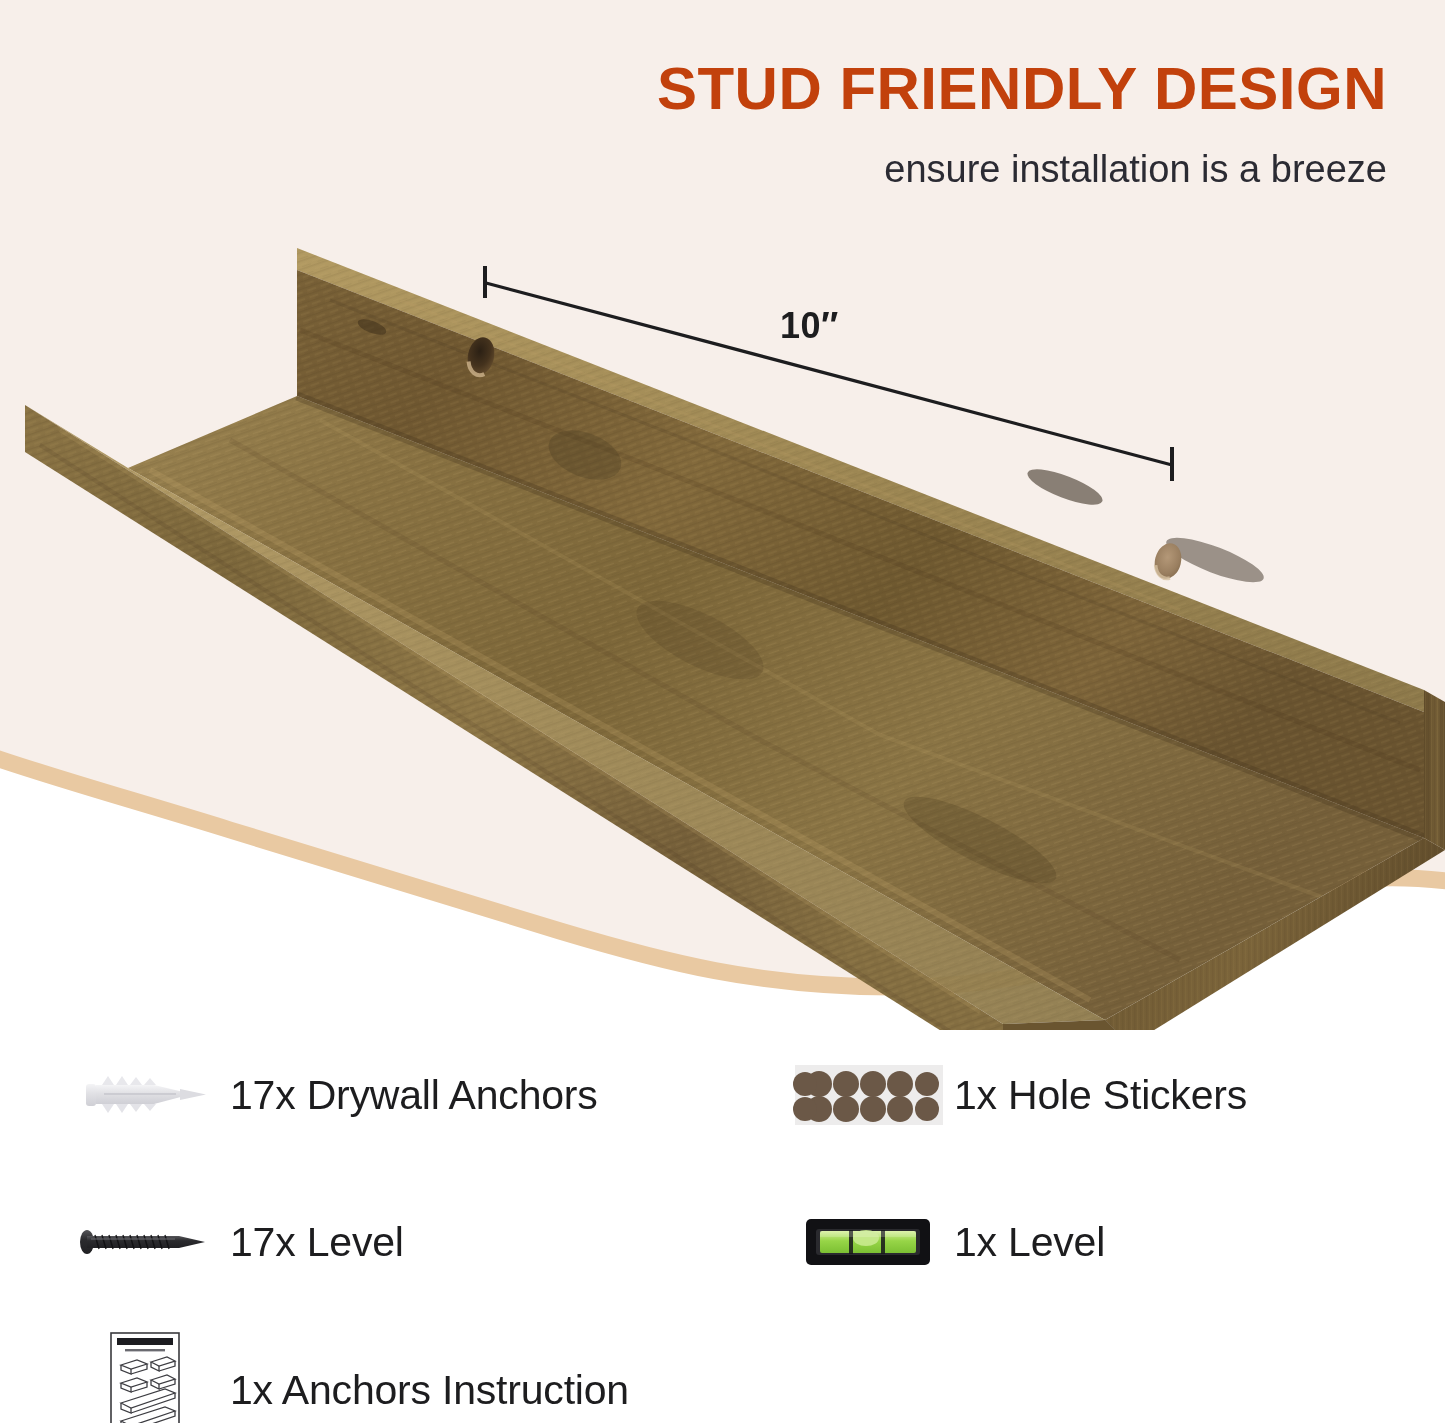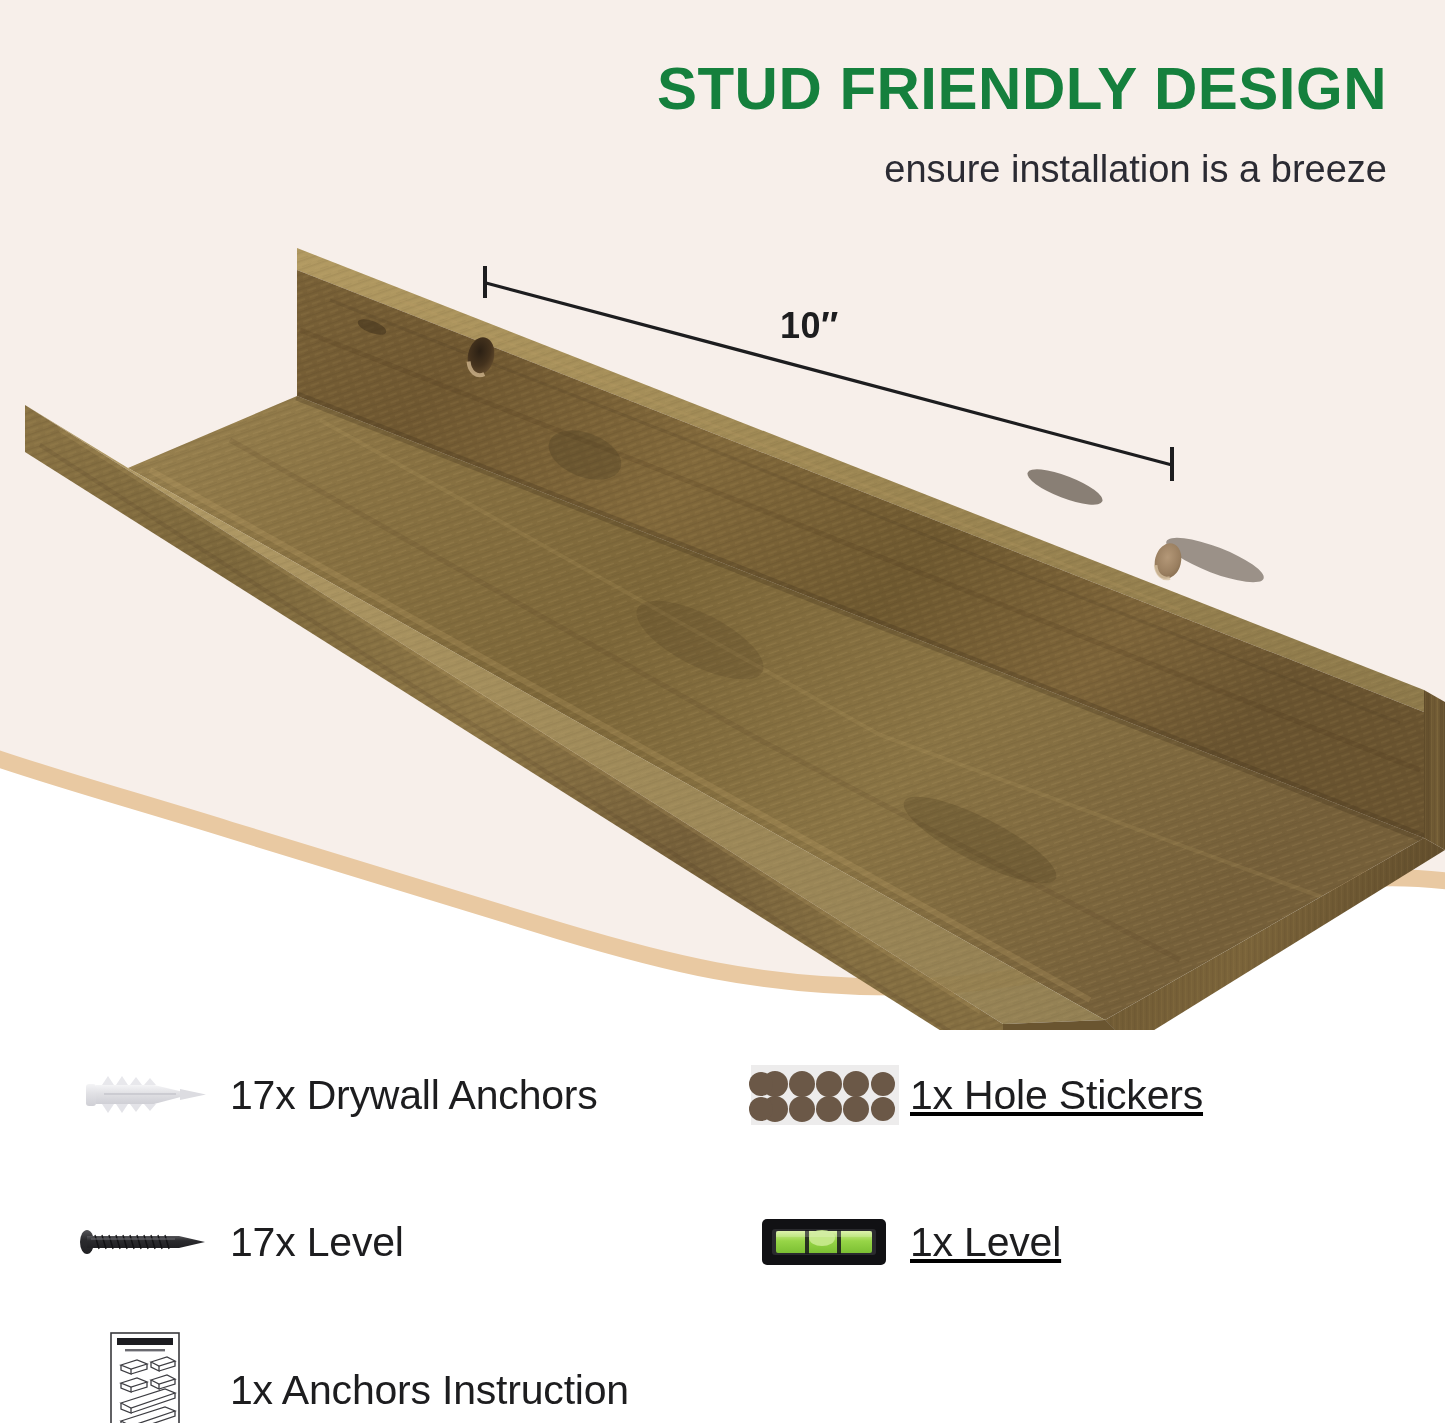--- a/index.html
+++ b/index.html
@@ -15,21 +15,21 @@
   #hero {
     position:absolute; left:0; top:0; width:1445px; height:1030px;
   }
   #hero-svg { position:absolute; left:0; top:0; }
 
   
   #headline {
     position:absolute; left:0; top:57px; width:1445px;
     text-align:right; padding-right:58px;
     font-size:60px; font-weight:bold; letter-spacing:0.5px;
-    color:#15803d; line-height:1.05;
+    color:#c2410c; line-height:1.05;
     white-space:nowrap;
   }
   #subhead {
     position:absolute; left:0; top:148px; width:1445px;
     text-align:right; padding-right:58px;
     font-size:38px; font-weight:400; color:#2b2b33;
     line-height:1.15; white-space:nowrap;
   }
 
   
@@ -50,21 +50,21 @@
   .part-icon {
     width:170px; height:100px; flex:0 0 170px;
     display:flex; align-items:center; justify-content:center;
   }
   .part-label {
     font-size:41px; color:#1d1d1f; font-weight:400;
     white-space:nowrap; letter-spacing:-0.2px;
   }
 
   .col-a { left:60px; }
-  .col-b { left:740px;text-decoration:underline; }
+  .col-b { left:784px; }
   .row-1 { top:25px; }
   .row-2 { top:172px; }
   .row-3 { top:320px; }
 </style>
 </head>
 <body>
 
 <div id="hero">
   <svg id="hero-svg" width="1445" height="1030" viewBox="0 0 1445 1030">
     <defs>

